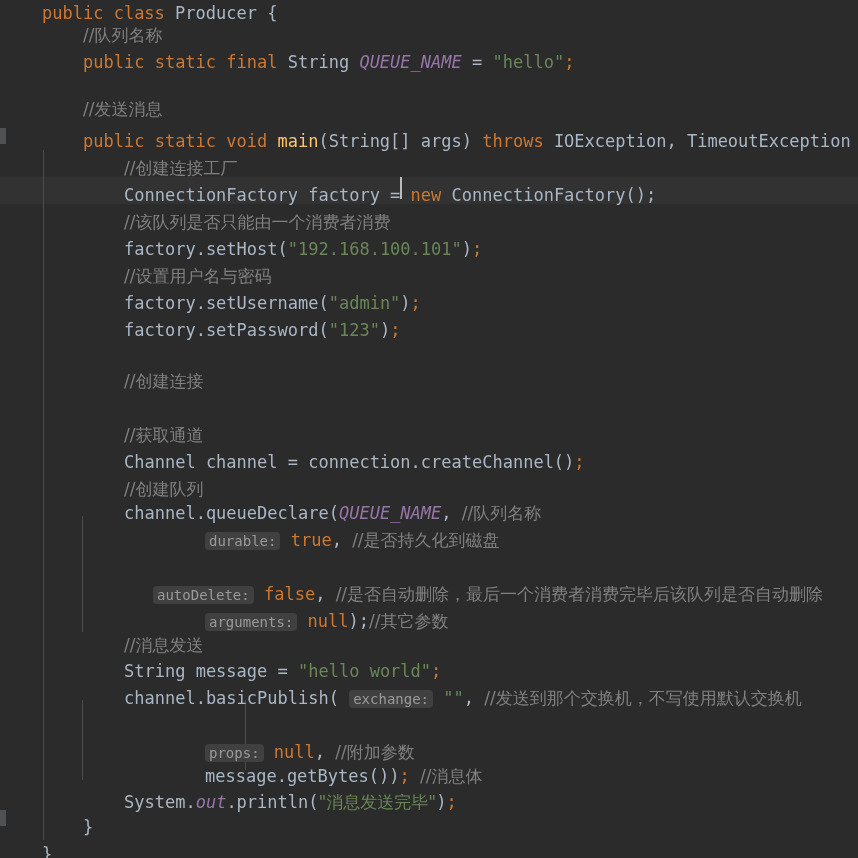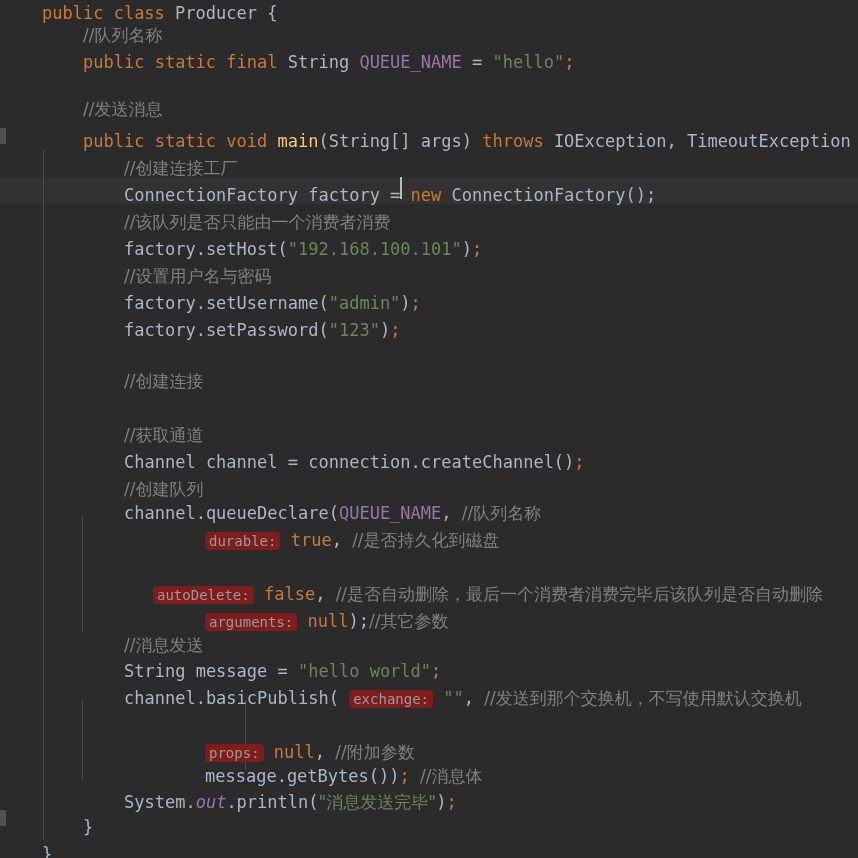--- a/index.html
+++ b/index.html
@@ -65,30 +65,30 @@
     letter-spacing: 0px;
     color: #a9b7c6;
     margin-left: 40px;
   }
 
   
   .kw   { color: #cc7832; }           
   .id   { color: #a9b7c6; }           
   .str  { color: #6a8759; }           
   .cmt  { color: #808080; }           
-  .cnst { color: #9876aa; }  
+  .cnst { color: #9876aa; font-style: italic; }  
   .stfl { color: #9876aa; font-style: italic; }  
   .mth  { color: #ffc66d; }           
   .pn   { color: #a9b7c6; }           
   .sem  { color: #cc7832; }           
 
   
   .hint {
     color: #9a9a9a;
-    background: #7f1d1d;
+    background: #404040;
     border-radius: 4px;
     padding: 1px 4px;
     font-size: 14px;
     font-style: normal;
   }
 
   
   .caret {
     position: absolute;
     width: 2px;

